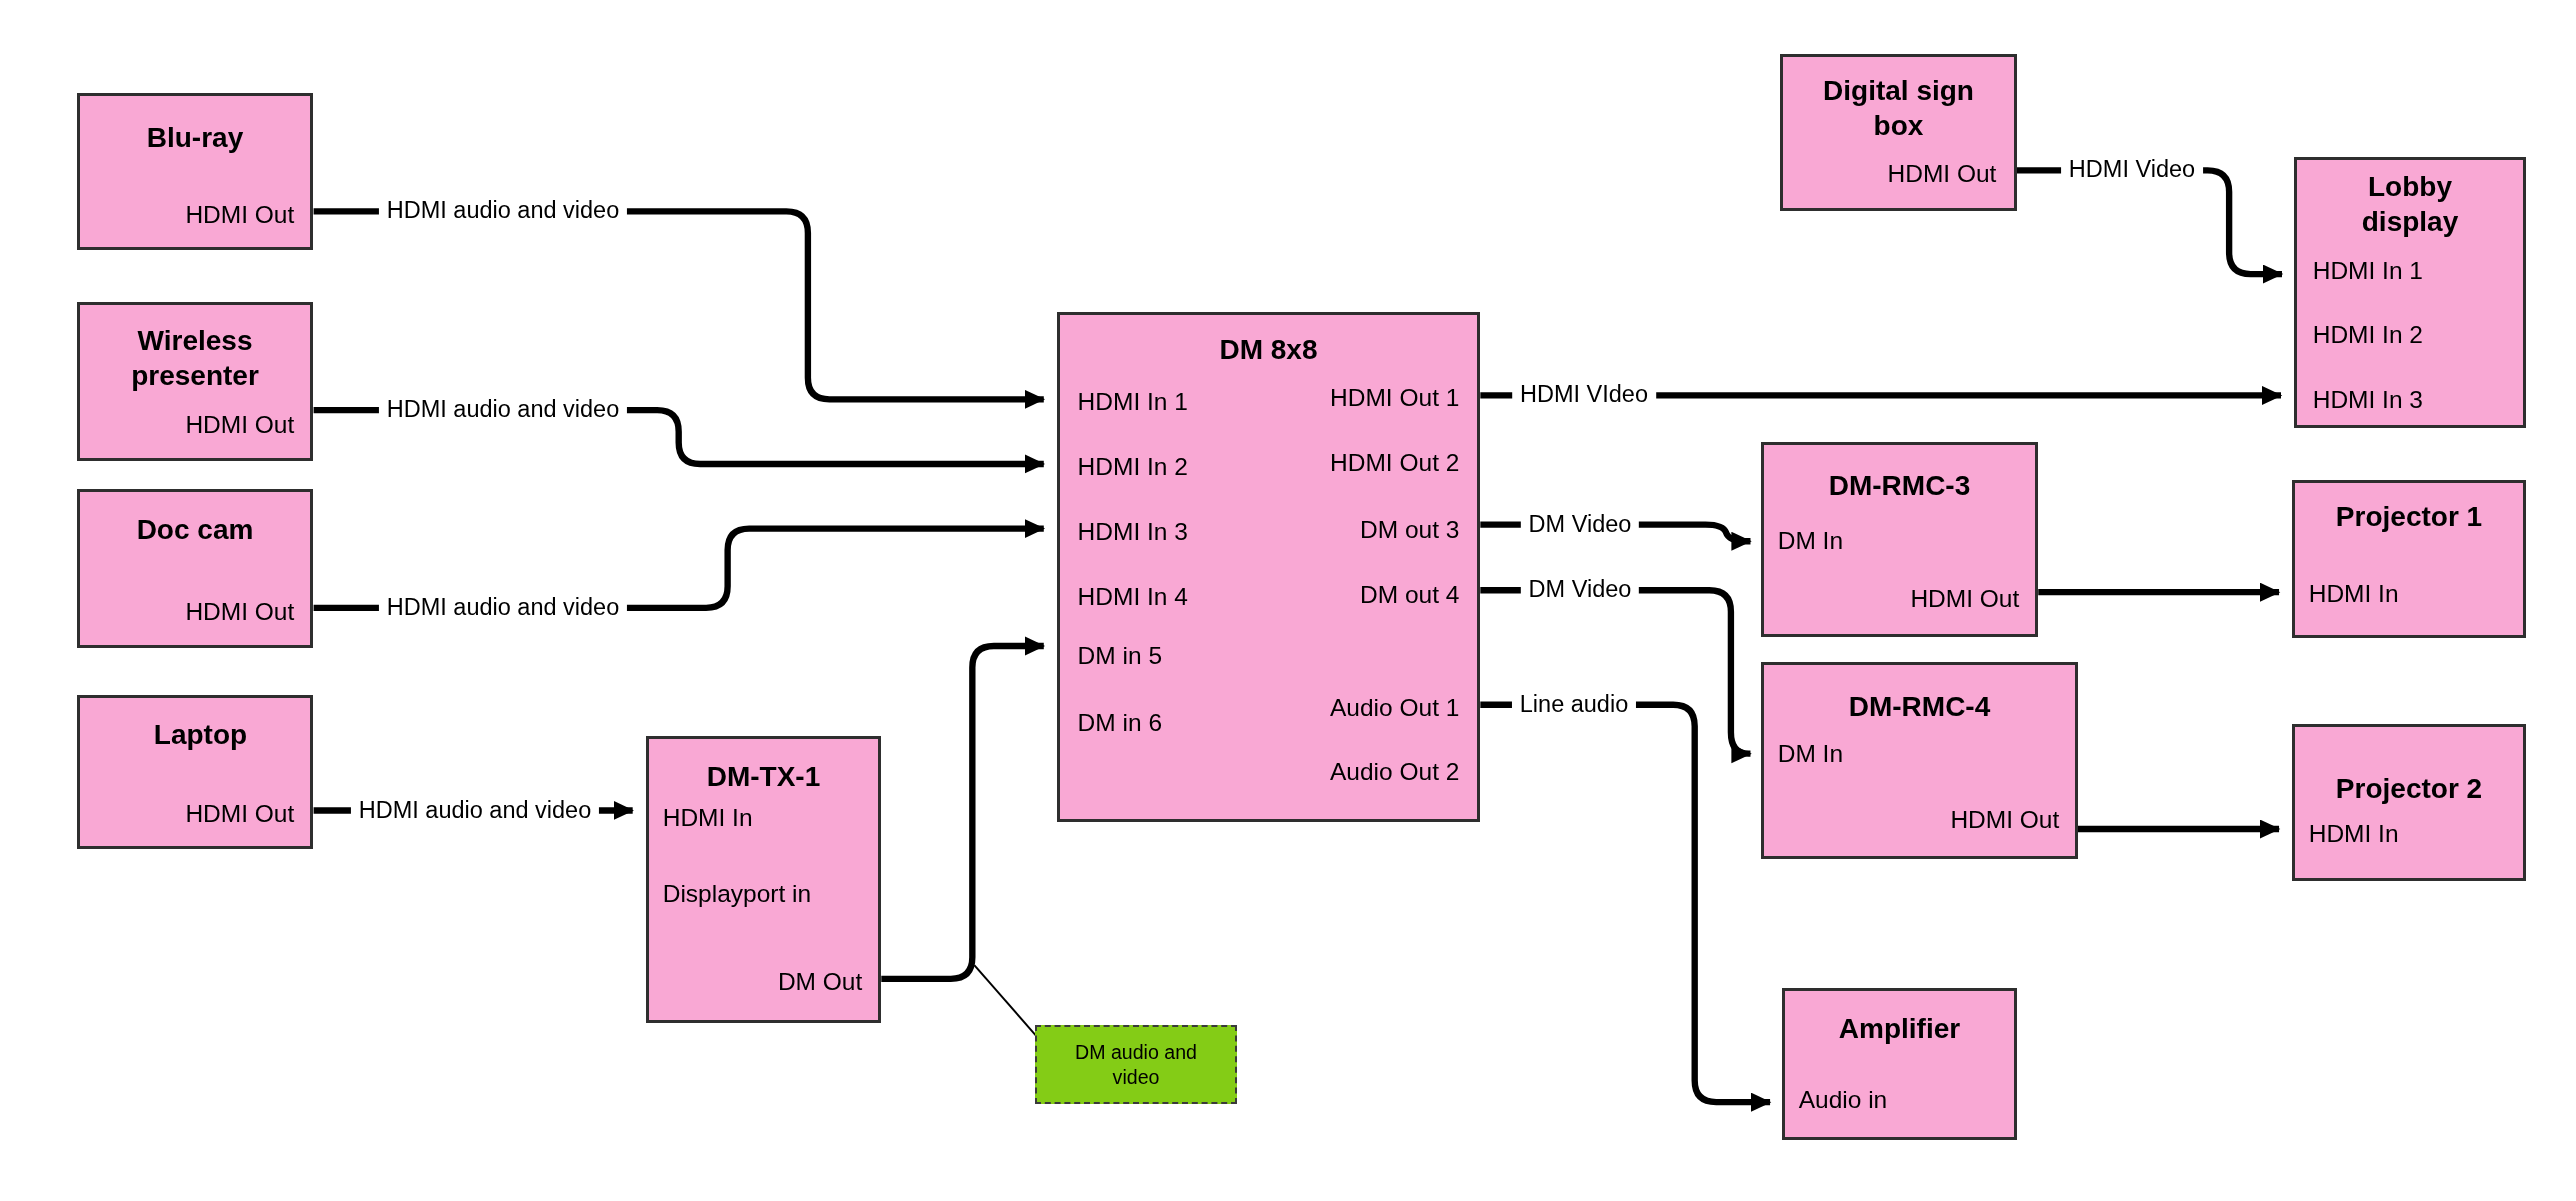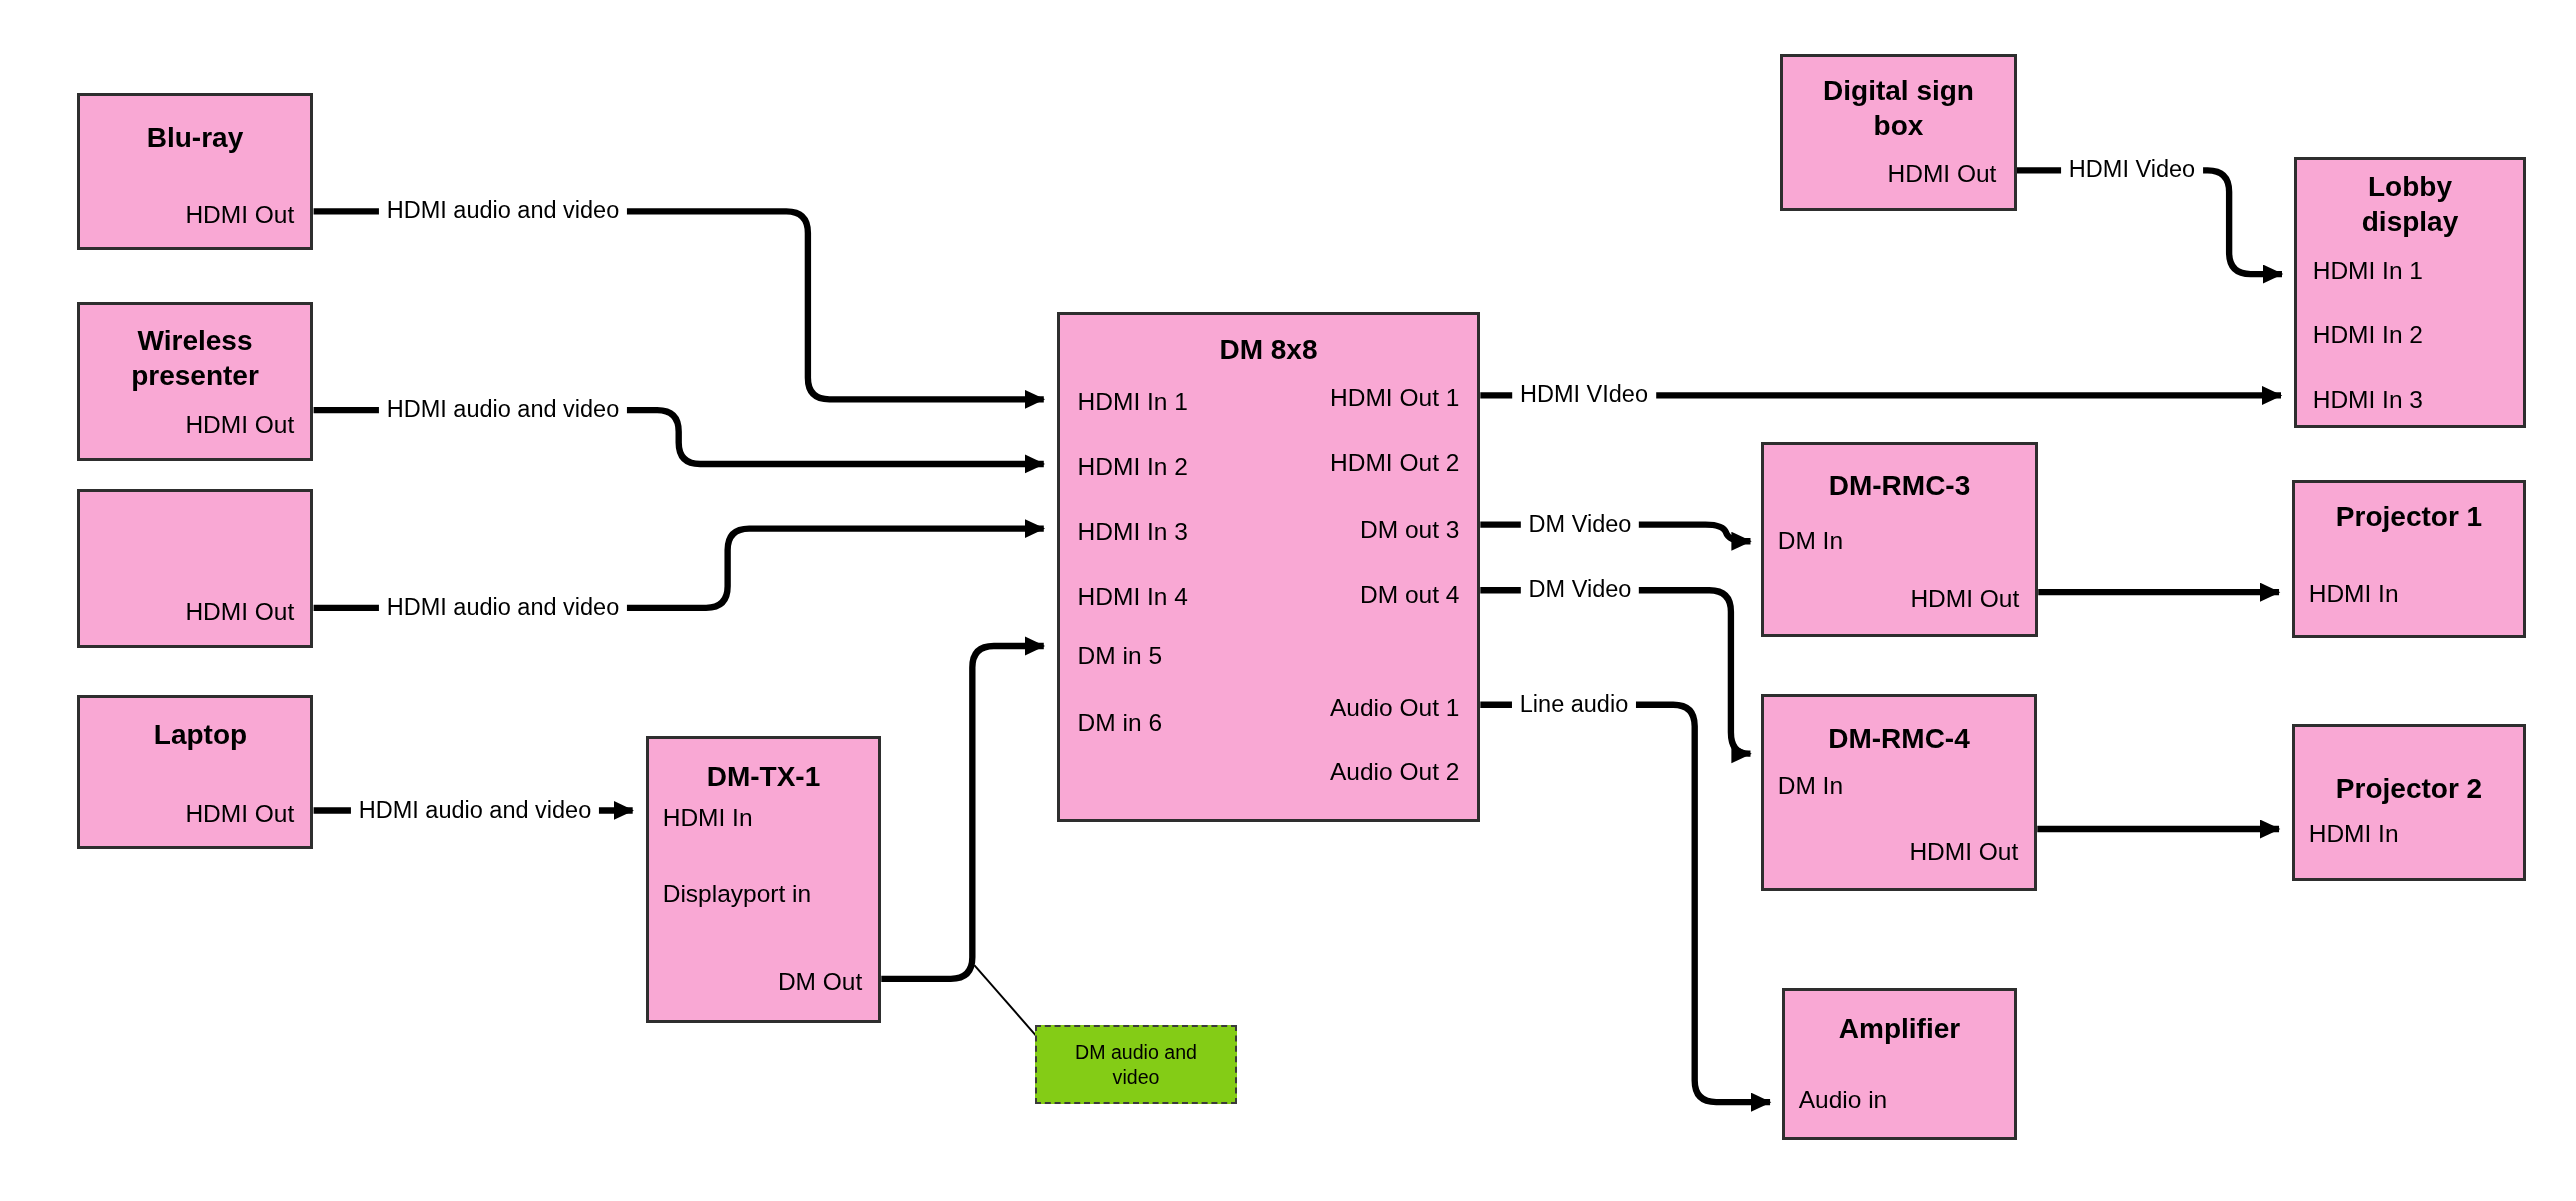--- a/index.html
+++ b/index.html
@@ -90,20 +90,21 @@
     <span class="port right" style="top:106px;">HDMI Out</span>
   </div>
 
   <div class="dbox" style="left:77px;top:302px;width:236px;height:159px;">
     <span class="title" style="padding-top:17.6px;">Wireless
 presenter</span>
     <span class="port right" style="top:107px;">HDMI Out</span>
   </div>
 
   <div class="dbox" style="left:77px;top:489px;width:236px;height:159px;">
+    <span class="title" style="padding-top:19.6px;">Doc cam</span>
     <span class="port right" style="top:107px;">HDMI Out</span>
   </div>
 
   <div class="dbox" style="left:77px;top:695px;width:236px;height:154px;padding-left:11px;">
     <span class="title" style="padding-top:18.6px;">Laptop</span>
     <span class="port right" style="top:103px;">HDMI Out</span>
   </div>
 
   <div class="dbox" style="left:646px;top:736px;width:235px;height:287px;">
     <span class="title" style="padding-top:19.6px;">DM-TX-1</span>
@@ -141,21 +142,21 @@
     <span class="port left" style="top:162px;">HDMI In 2</span>
     <span class="port left" style="top:227px;">HDMI In 3</span>
   </div>
 
   <div class="dbox" style="left:1761px;top:442px;width:277px;height:195px;">
     <span class="title" style="padding-top:22.5px;">DM-RMC-3</span>
     <span class="port left" style="top:83px;left:13.7px;">DM In</span>
     <span class="port right" style="top:141px;">HDMI Out</span>
   </div>
 
-  <div class="dbox" style="left:1761px;top:694px;width:276px;height:197px;">
+  <div class="dbox" style="left:1761px;top:662px;width:317px;height:197px;">
     <span class="title" style="padding-top:23.5px;">DM-RMC-4</span>
     <span class="port left" style="top:76px;left:13.7px;">DM In</span>
     <span class="port right" style="top:142px;">HDMI Out</span>
   </div>
 
   <div class="dbox" style="left:2292px;top:480px;width:234px;height:158px;">
     <span class="title" style="padding-top:15.7px;">Projector 1</span>
     <span class="port left" style="top:98px;left:13.7px;">HDMI In</span>
   </div>
 

